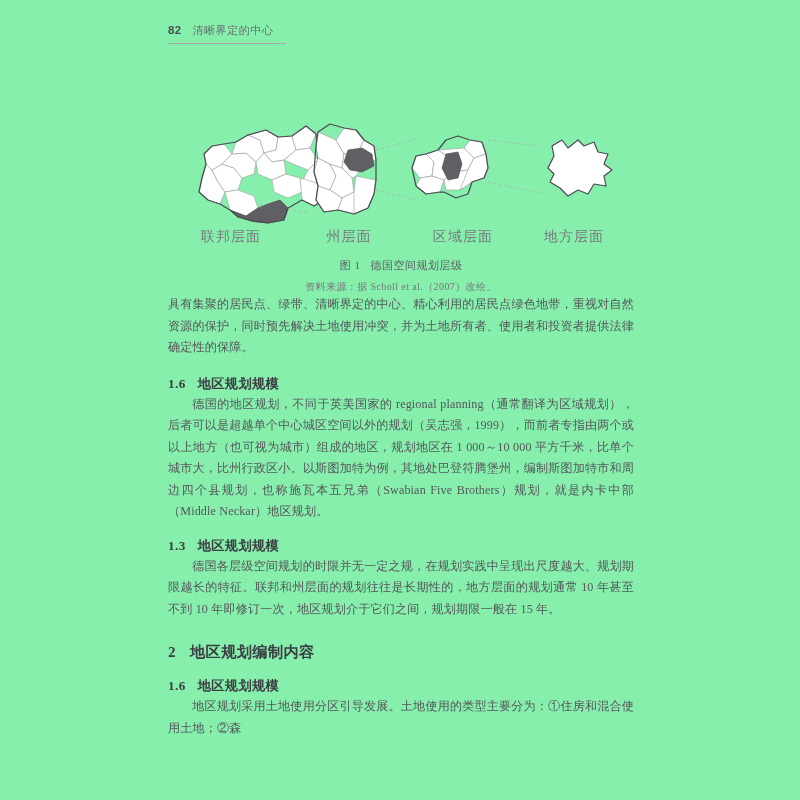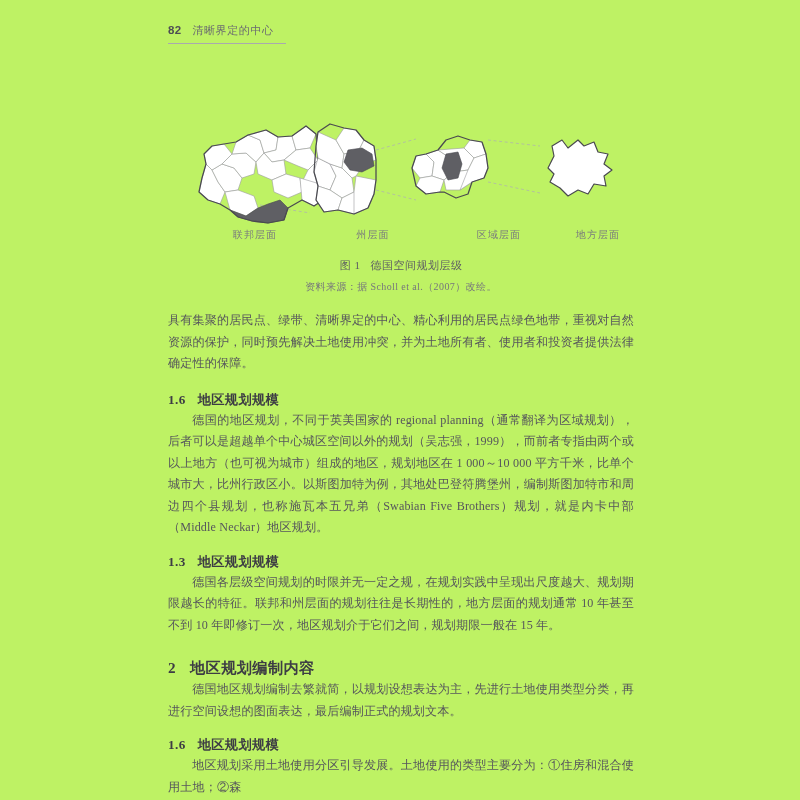--- a/index.html
+++ b/index.html
@@ -5,21 +5,21 @@
 <style>
   html, body {
     margin: 0;
     padding: 0;
     background: #ffffff;
   }
   .page {
     position: relative;
     width: 800px;
     height: 800px;
-    background: #bef264;
+    background: #86efac;
     overflow: hidden;
     font-family: "Liberation Serif", "DejaVu Serif", serif;
     color: #5a5a60;
     -webkit-font-smoothing: antialiased;
   }
 
   
   .runhead {
     position: absolute;
     left: 168px;
@@ -59,30 +59,29 @@
 
   .fig-labels {
     position: absolute;
     left: 0;
     top: 108px;
     width: 466px;
     height: 16px;
   }
   .fig-label {
     position: absolute;
-    font-size: 10px;
+    font-size: 14px;
     color: #78787e;
     letter-spacing: 1.1px;
     white-space: nowrap;
     transform: translateX(-50%);
-    margin-left: 24px;
   }
   .fig-label.l0 { left: 63px; }
   .fig-label.l1 { left: 181px; }
-  .fig-label.l2 { left: 307px; }
+  .fig-label.l2 { left: 295px; }
   .fig-label.l3 { left: 406px; }
 
   .fig-caption {
     position: absolute;
     left: 0;
     top: 138px;
     width: 466px;
     text-align: center;
     font-size: 11px;
     color: #5d5d63;
@@ -97,21 +96,21 @@
     text-align: center;
     font-size: 10px;
     color: #76767c;
     letter-spacing: .4px;
   }
 
   
   .body {
     position: absolute;
     left: 168px;
-    top: 310px;
+    top: 294px;
     width: 466px;
   }
   p.para {
     margin: 0;
     font-size: 12.1px;
     line-height: 21.5px;
     text-align: justify;
     text-align-last: left;
     text-justify: inter-ideograph;
     color: #56565c;
@@ -245,21 +244,20 @@
     <div class="sp-b"></div>
     <h3 class="h-sub">
       <span class="h-num">1.3</span><span>地区规划规模</span>
     </h3>
     <p class="para indent">德国各层级空间规划的时限并无一定之规，在规划实践中呈现出尺度越大、规划期限越长的特征。联邦和州层面的规划往往是长期性的，地方层面的规划通常 10 年甚至不到 10 年即修订一次，地区规划介于它们之间，规划期限一般在 15 年。</p>
 
     <div class="sp-c"></div>
     <h2 class="h-sec">
       <span class="h-num">2</span><span>地区规划编制内容</span>
     </h2>
-    <p class="para indent">德国地区规划编制去繁就简，以规划设想表达为主，先进行土地使用类型分类，再进行空间设想的图面表达，最后编制正式的规划文本。</p>
 
     <div class="sp-b"></div>
     <h3 class="h-sub">
       <span class="h-num">1.6</span><span>地区规划规模</span>
     </h3>
     <p class="para indent">地区规划采用土地使用分区引导发展。土地使用的类型主要分为：①住房和混合使用土地；②森</p>
 
   </div>
 
 </div>

